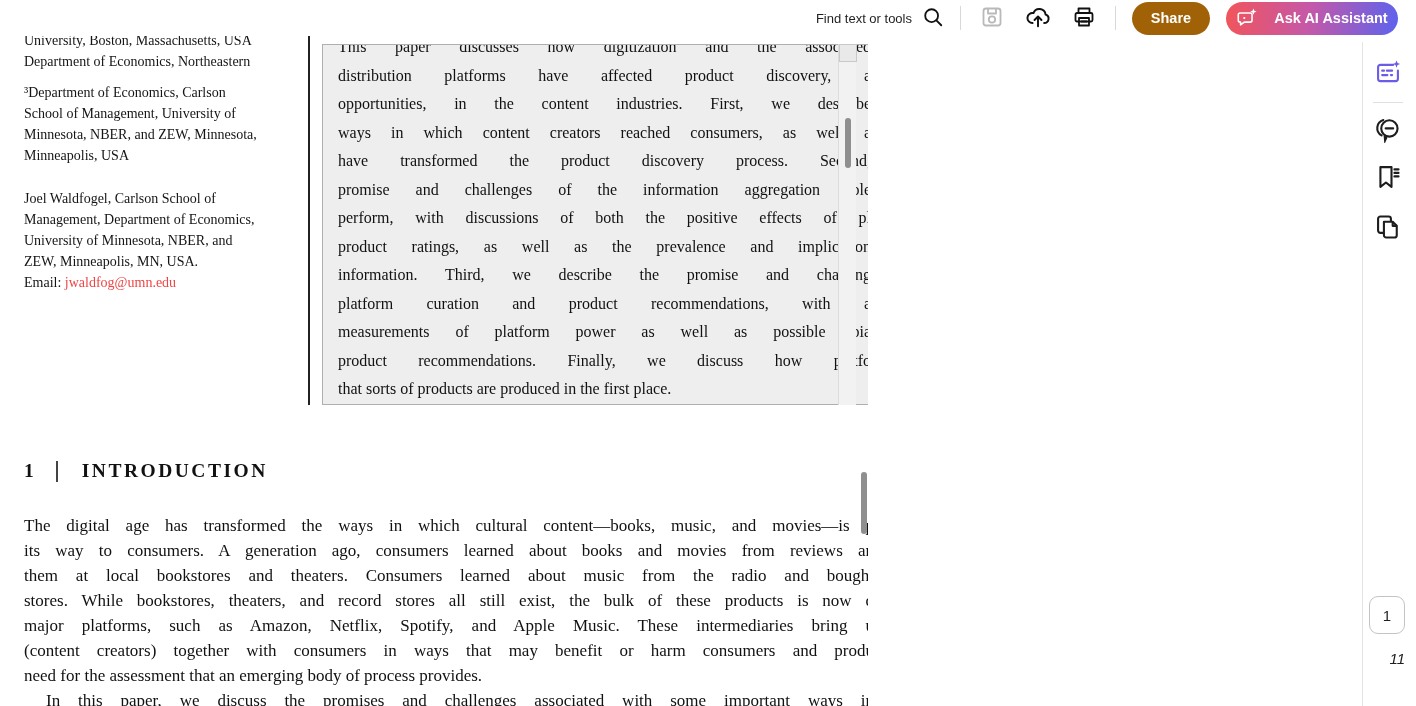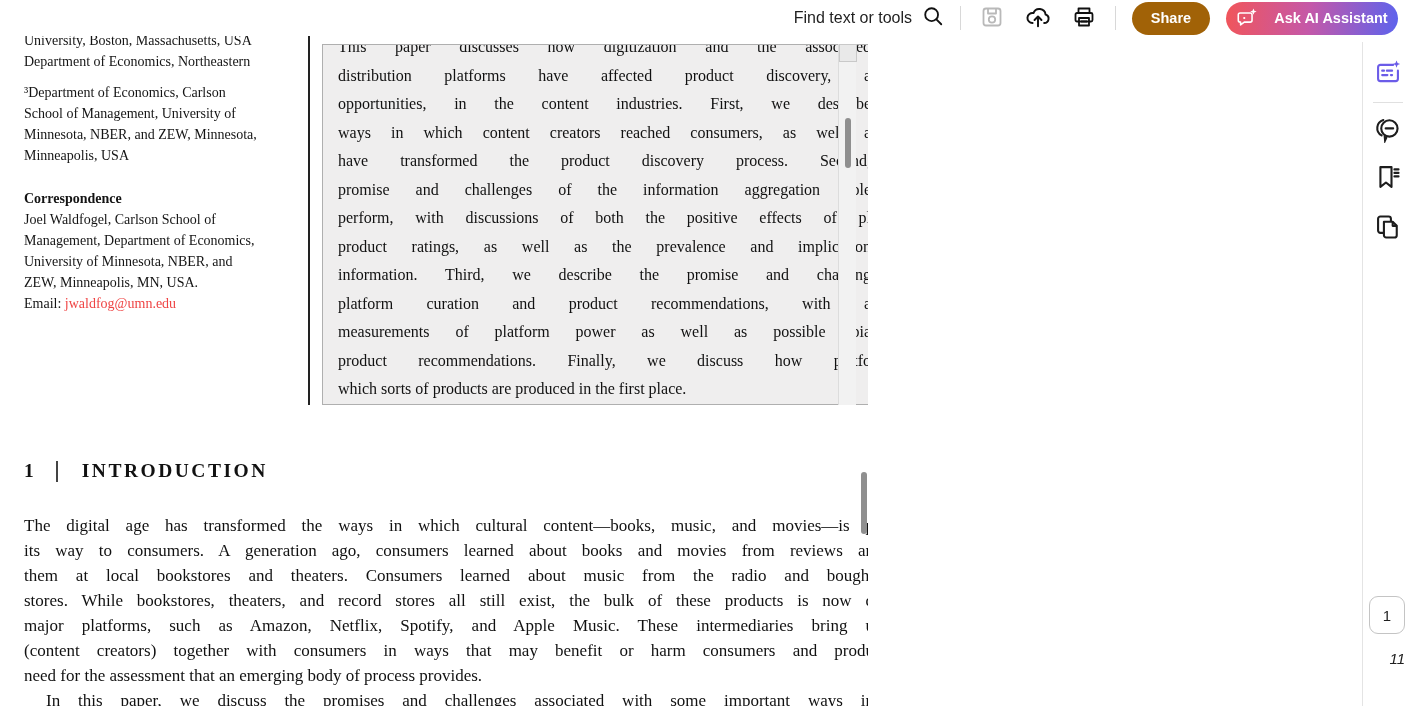--- a/index.html
+++ b/index.html
@@ -4,21 +4,21 @@
 <style>
   * { margin:0; padding:0; box-sizing:border-box; }
   html,body { width:1416px; height:706px; overflow:hidden; background:#fff;
               font-family:"Liberation Sans", sans-serif; }
   .screen { position:relative; width:1416px; height:706px; background:#fff; }
 
   
   .toolbar { position:absolute; left:0; top:0; width:1416px; height:36px; background:#fff; z-index:30; }
   .tb-row { position:absolute; right:18px; top:0; height:36px; display:flex; align-items:center; gap:16px; }
   .tb-find { display:flex; align-items:center; gap:10px; cursor:pointer; }
-  .tb-find span { font-size:16px; color:#1f1f1f; }
+  .tb-find span { font-size:13px; color:#1f1f1f; }
   .tb-sep { width:1px; height:24px; background:#d8d8d8; }
   .tb-iconbtn { width:30px; height:30px; display:flex; align-items:center; justify-content:center;
                 background:none; border:none; cursor:pointer; }
   .pill { height:33px; border:none; border-radius:17px; display:flex; align-items:center;
           justify-content:center; cursor:pointer; font-family:"Liberation Sans",sans-serif; }
   .pill-share { width:78px; background:#a16207; color:#fff; font-size:14.5px; font-weight:700; }
   .pill-ai { width:172px; color:#fff; font-size:14.5px; font-weight:700; gap:16px;
              background:linear-gradient(95deg,#F1555A 0%,#C558A8 48%,#5D63ED 100%); }
 
   
@@ -137,21 +137,20 @@
         <div>University, Boston, Massachusetts, USA</div>
         <div>Department of Economics, Northeastern</div>
       </div>
       <div class="aff-block aff2 serif">
         <div>³Department of Economics, Carlson</div>
         <div>School of Management, University of</div>
         <div>Minnesota, NBER, and ZEW, Minnesota,</div>
         <div>Minneapolis, USA</div>
       </div>
       <div class="corr serif">
-        <div class="corr-title">Correspondence</div>
         <div>Joel Waldfogel, Carlson School of</div>
         <div>Management, Department of Economics,</div>
         <div>University of Minnesota, NBER, and</div>
         <div>ZEW, Minneapolis, MN, USA.</div>
         <div><span>Email: </span><a class="email-link">jwaldfog@umn.edu</a></div>
       </div>
 
       <div class="vrule"></div>
 
       <div class="abstract-box">
@@ -161,21 +160,21 @@
           <div class="jline">opportunities, in the content industries. First, we describe</div>
           <div class="jline">ways in which content creators reached consumers, as well a</div>
           <div class="jline">have transformed the product discovery process. Second,</div>
           <div class="jline">promise and challenges of the information aggregation role</div>
           <div class="jline">perform, with discussions of both the positive effects of pl</div>
           <div class="jline">product ratings, as well as the prevalence and implication</div>
           <div class="jline">information. Third, we describe the promise and challeng</div>
           <div class="jline">platform curation and product recommendations, with a</div>
           <div class="jline">measurements of platform power as well as possible bia</div>
           <div class="jline">product recommendations. Finally, we discuss how platfo</div>
-          <div class="lline">which sorts of products are produced in the first place.</div>
+          <div class="lline">that sorts of products are produced in the first place.</div>
         </div>
       </div>
 
       <div class="abs-scroll">
         <div class="abs-scroll-btn"></div>
         <div class="abs-thumb"></div>
       </div>
 
       <div class="sec-heading serif">
         <span class="sec-num">1</span>

